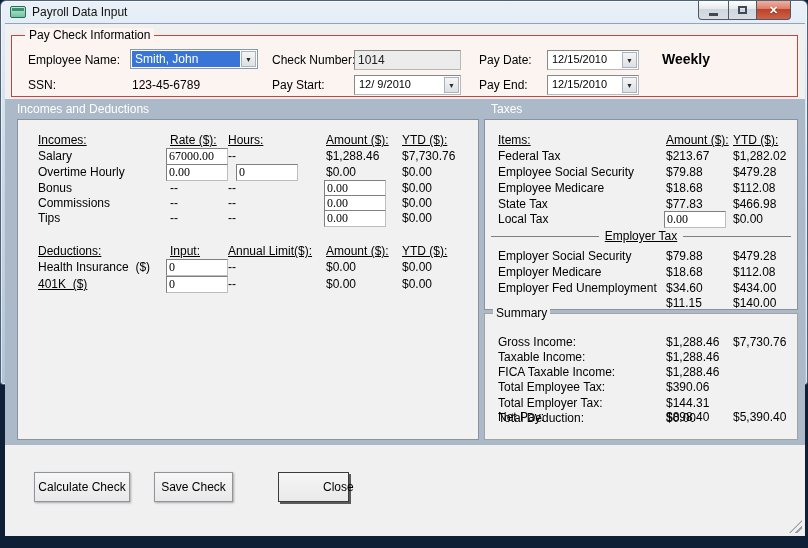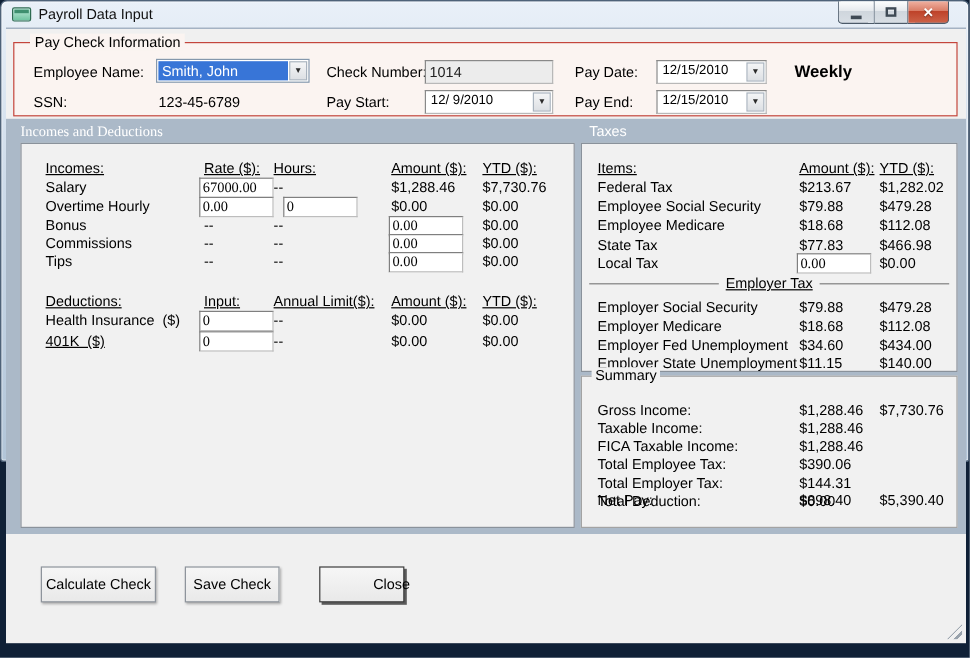--- a/index.html
+++ b/index.html
@@ -99,21 +99,21 @@
   .emp-divider .lbl { padding: 0 6px; }
   
   .btn {
     position: absolute; top: 448px; height: 30px; font-size: 12px;
     font-family: "Liberation Sans", sans-serif;
     background: linear-gradient(180deg, #F6F6F6, #E9E9E9);
     border: 1px solid #8E949C; box-shadow: 1px 1px 2px rgba(0,0,0,.3); cursor: default;
   }
   .btn-calc { left: 29px; width: 96px; }
   .btn-save { left: 149px; width: 79px; }
-  .btn-close { left: 261px; width: 71px; border: 1px solid #3C3C3C; box-shadow: 2px 2px 0 rgba(10,10,10,.65); padding-left: 44px; }
+  .btn-close { left: 273px; width: 71px; border: 1px solid #3C3C3C; box-shadow: 2px 2px 0 rgba(10,10,10,.65); padding-left: 44px; }
   .grip {
     position: absolute; right: 3px; bottom: 3px; width: 13px; height: 13px;
     background: repeating-linear-gradient(135deg, transparent 0 3px, #98A2AC 3px 5px);
     clip-path: polygon(100% 0, 100% 100%, 0 100%);
   }
 </style>
 </head>
 <body>
 
 <div class="window">
@@ -174,21 +174,21 @@
       <span class="fl" style="left:467px; top:42px;">Pay End:</span>
       <div class="picker" style="left:535px; top:39px; width:92px;">
         <span class="pv">12/15/2010</span>
         <span class="dd-btn">
             <span>▼</span>
           </span>
       </div>
     </div>
 
     <div class="band"></div>
-    <span class="section-label" style="left:12px; top:78px;font-family:Liberation Serif, serif;">Incomes and Deductions</span>
+    <span class="section-label" style="left:12px; top:78px;">Incomes and Deductions</span>
     <span class="section-label" style="left:486px; top:78px;">Taxes</span>
 
     <div class="panel left-panel">
       <div class="prow" style="top:13px;">
         <span class="c1 u">Incomes:</span>
         <span class="c2 u">Rate ($):</span>
         <span class="c3 u">Hours:</span>
         <span class="c4 u">Amount ($):</span>
         <span class="c5 u">YTD ($):</span>
       </div>
@@ -298,21 +298,20 @@
         <span class="t1">Employer Medicare</span>
         <span class="t2">$18.68</span>
         <span class="t3">$112.08</span>
       </div>
       <div class="prow" style="top:161px;">
         <span class="t1">Employer Fed Unemployment</span>
         <span class="t2">$34.60</span>
         <span class="t3">$434.00</span>
       </div>
       <div class="prow" style="top:176px;">
-        <span class="t1">Employer State Unemployment</span>
         <span class="t2">$11.15</span>
         <span class="t3">$140.00</span>
       </div>
     </div>
 
     <div class="summary-box">
       <span class="summary-legend">Summary</span>
       <div class="prow" style="top:21px;">
         <span class="s1">Gross Income:</span>
         <span class="s2">$1,288.46</span>

